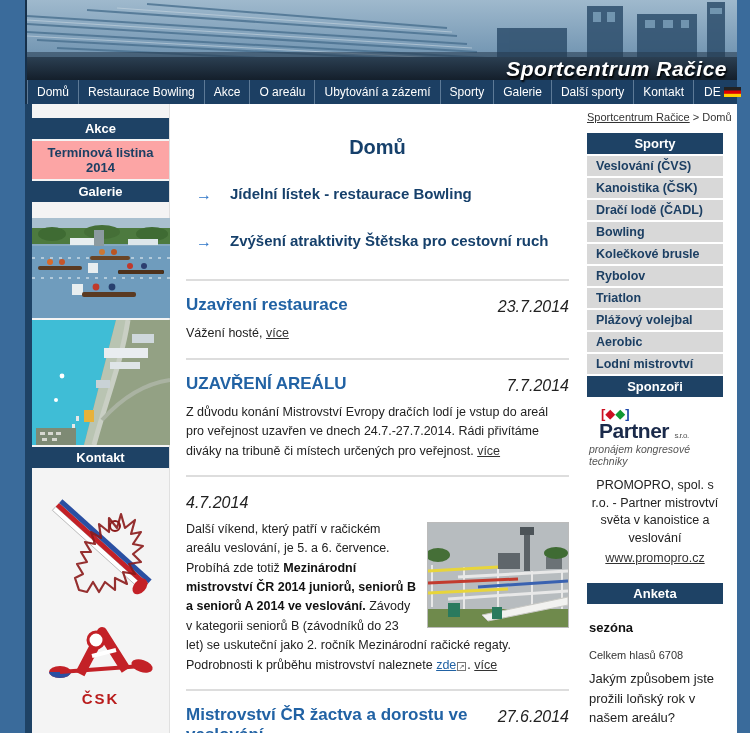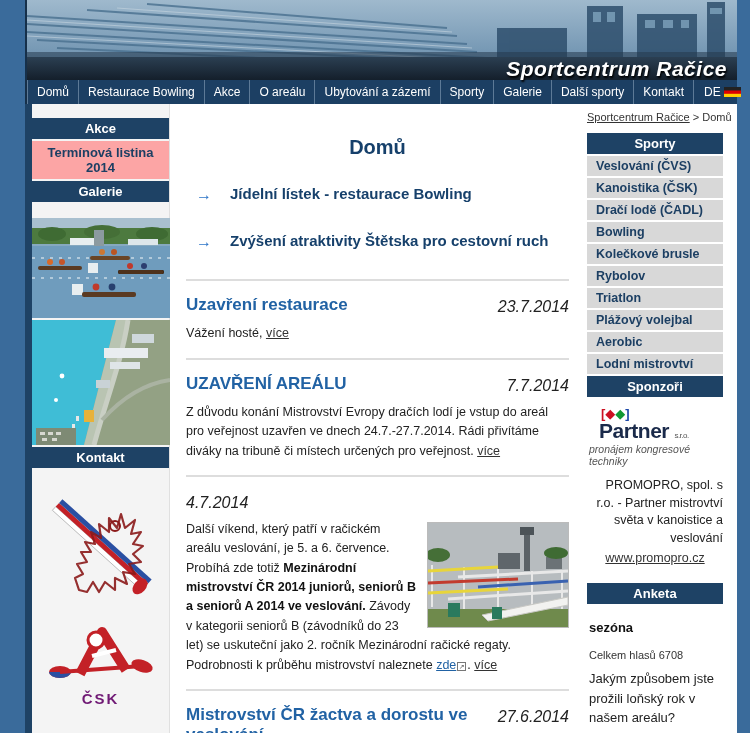--- a/index.html
+++ b/index.html
@@ -50,21 +50,21 @@
   .gray-item {
     background:#fca5a5; color:#1C3F63; font-weight:bold; font-size:13px;
     text-align:center; padding:4px 2px; margin-bottom:2px; cursor:pointer;
   }
   .left-top { margin-top:14px; }
   .thumb { display:block; margin:0 0 2px 0; cursor:pointer; }
   .thumb svg { display:block; }
   .gallery-wrap { margin-top:16px; }
   .logos { padding:10px 0 0 0; text-align:center; }
   .logo-block { margin:14px auto 10px auto; cursor:pointer; }
-  .csk-label { color:#701a75; font-weight:bold; font-size:15px; letter-spacing:2px; margin-top:-4px; }
+  .csk-label { color:#b91c1c; font-weight:bold; font-size:15px; letter-spacing:2px; margin-top:-4px; }
   .page-title { color:#16406B; font-size:20px; font-weight:bold; text-align:center; margin:30px 0 26px 0; }
   .quick-link { display:flex; align-items:flex-start; margin:0 0 28px 10px; cursor:pointer; }
   .quick-arrow { color:#2E75C8; font-size:16px; font-weight:bold; margin-right:18px; line-height:1.2; }
   .quick-text { color:#16406B; font-weight:bold; font-size:15px; line-height:1.25; }
   .divider { border-top:2px solid #DDDDDD; margin:14px 0; }
   .news-head { display:flex; justify-content:space-between; align-items:flex-start; }
   .news-title { color:#2162A4; font-size:17px; font-weight:bold; line-height:1.2; cursor:pointer; max-width:330px; }
   .news-date { color:#222; font-size:16px; font-style:italic; white-space:nowrap; margin-top:3px; }
   .news-body { font-size:12.5px; line-height:1.55; margin-top:8px; color:#222; }
   .news-body b { color:#111; }
@@ -89,21 +89,21 @@
   .sport-item {
     background:#D8D8D8; color:#1C3F63; font-weight:bold; font-size:12.5px;
     padding:3px 0 3px 9px; margin-bottom:2px; cursor:pointer; white-space:nowrap;
   }
   .sponsor-box { text-align:center; padding:8px 0 6px 0; }
   .promo-marks { font-size:13px; font-weight:bold; line-height:1; text-align:left; margin-left:14px; }
   .pm-red { color:#CC1122; } .pm-green { color:#119933; } .pm-blue { color:#1d49a8; }
   .promo-name { color:#1a2a4a; font-weight:bold; font-size:21px; line-height:1; text-align:left; margin-left:12px; letter-spacing:-0.5px; }
   .promo-suffix { font-size:8px; font-weight:normal; color:#555; }
   .promo-tagline { font-style:italic; font-size:10.5px; color:#555; margin-top:2px; text-align:left; margin-left:2px; }
-  .sponsor-text { font-size:12.5px; text-align:right; line-height:1.4; margin:10px 0 4px 0; color:#222; }
+  .sponsor-text { font-size:12.5px; text-align:center; line-height:1.4; margin:10px 0 4px 0; color:#222; }
   .sponsor-link { display:block; text-align:center; font-size:12.5px; margin-bottom:12px; }
   .poll { padding:14px 0 0 2px; }
   .poll-name { font-weight:bold; font-size:13px; color:#111; margin-bottom:14px; }
   .poll-total { font-size:11px; color:#333; margin-bottom:8px; }
   .poll-question { font-size:13px; color:#222; line-height:1.5; margin-bottom:10px; }
 </style>
 </head>
 <body>
 
 <div class="site">

